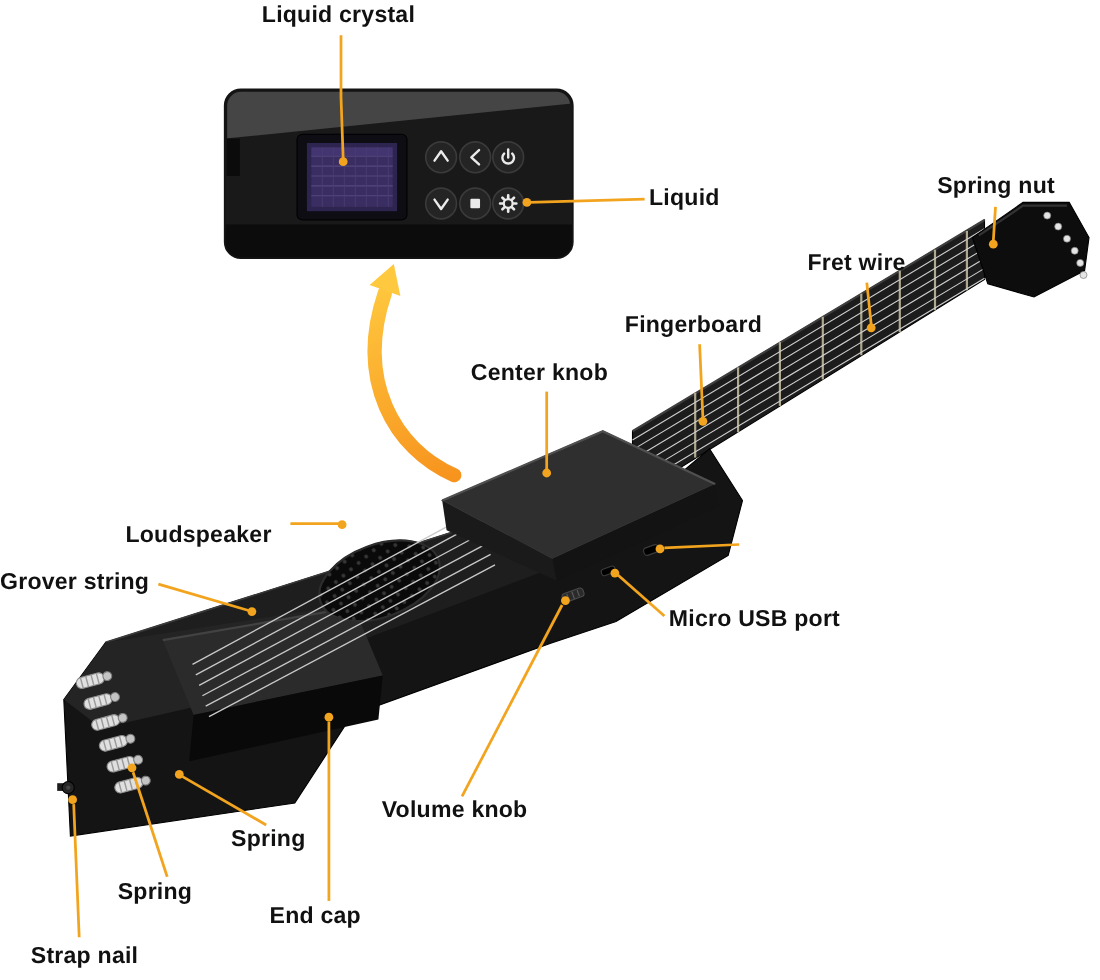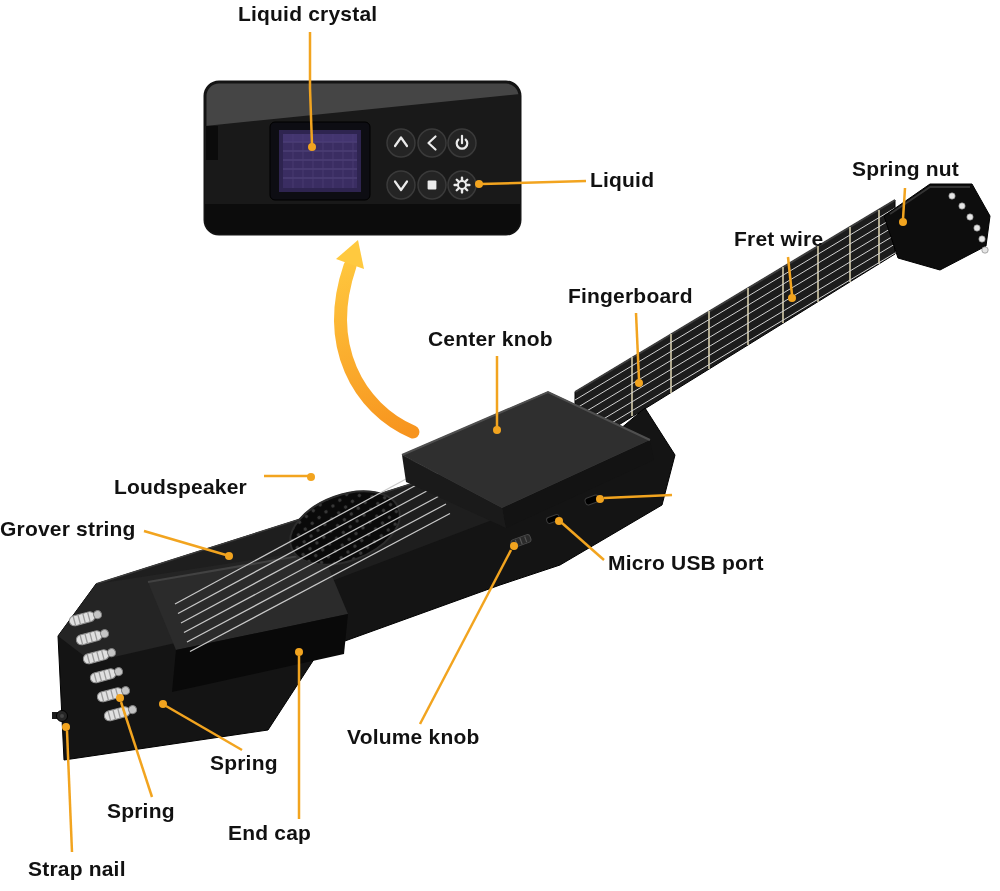--- a/index.html
+++ b/index.html
@@ -277,16 +277,16 @@
 <div class="label" style="left:852px;top:157px">Spring nut</div>
 <div class="label" style="left:734px;top:227px">Fret wire</div>
 <div class="label" style="left:568px;top:284px">Fingerboard</div>
 <div class="label" style="left:428px;top:327px">Center knob</div>
 <div class="label" style="left:114px;top:475px">Loudspeaker</div>
 <div class="label" style="left:0px;top:517px">Grover string</div>
 <div class="label" style="left:608px;top:551px">Micro USB port</div>
 <div class="label" style="left:347px;top:725px">Volume knob</div>
 <div class="label" style="left:210px;top:751px">Spring</div>
 <div class="label" style="left:107px;top:799px">Spring</div>
-<div class="label" style="left:228px;top:821px">End cap</div>
+<div class="label" style="left:245px;top:821px">End cap</div>
 <div class="label" style="left:28px;top:857px">Strap nail</div>
 
 </div>
 
 </body></html>

